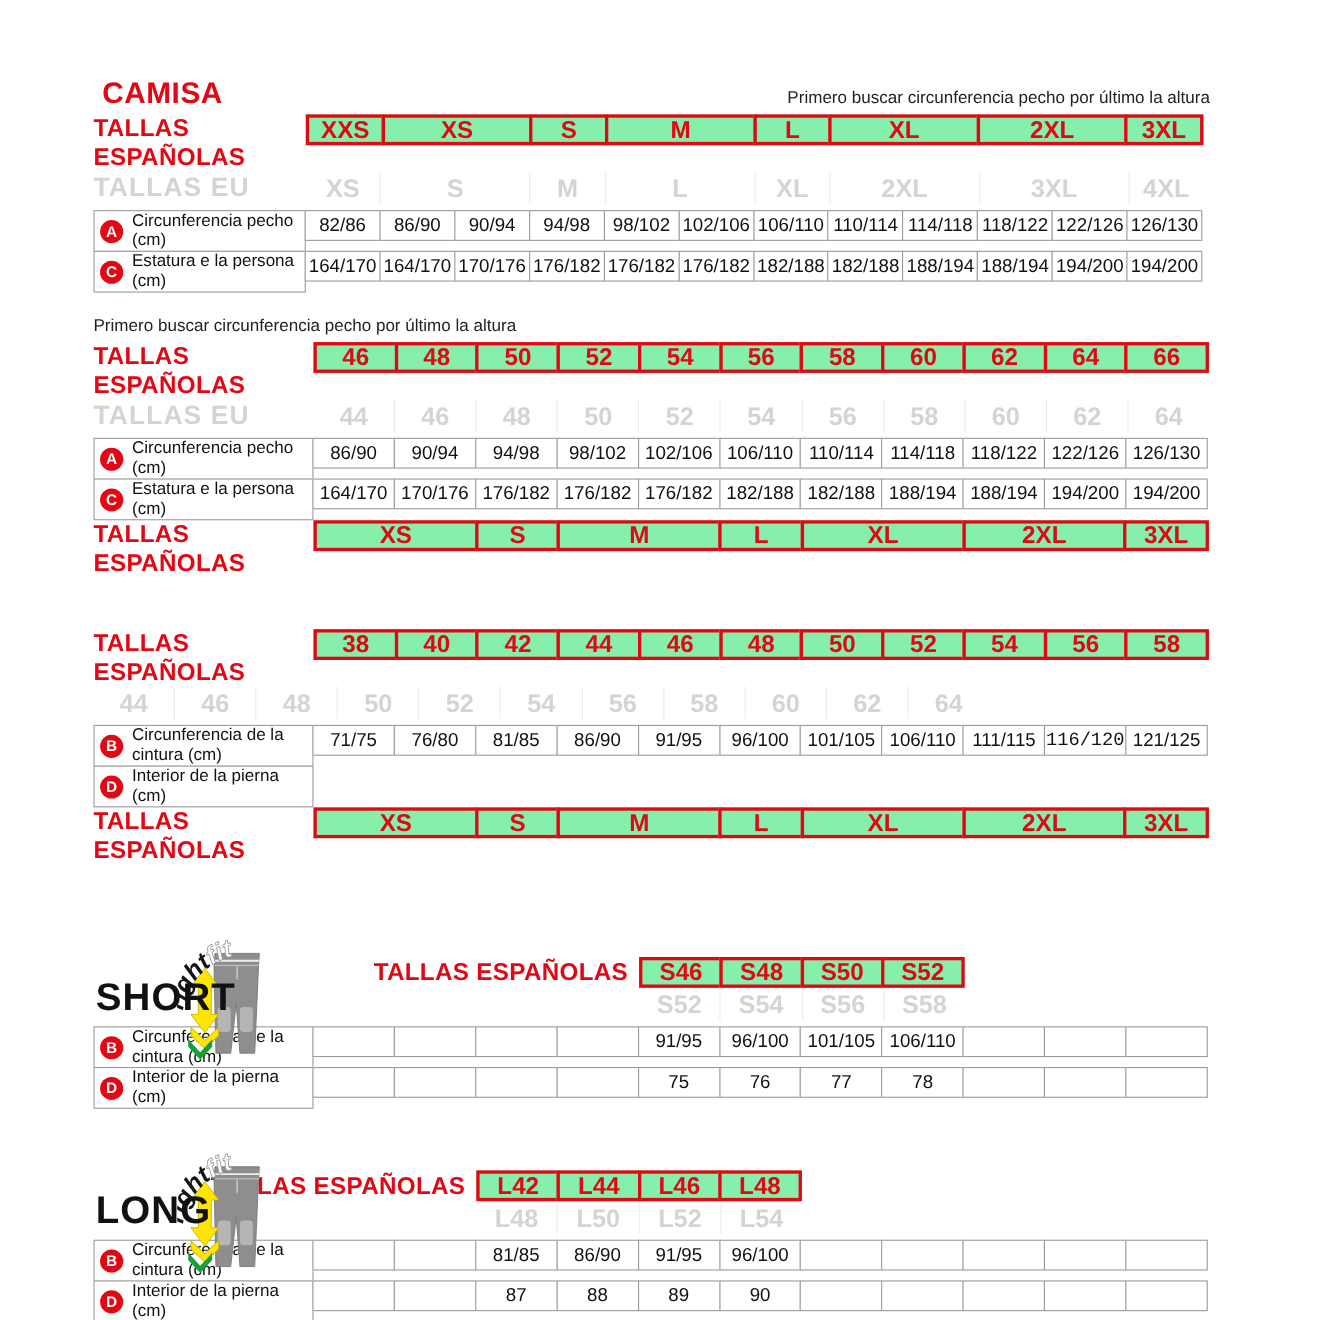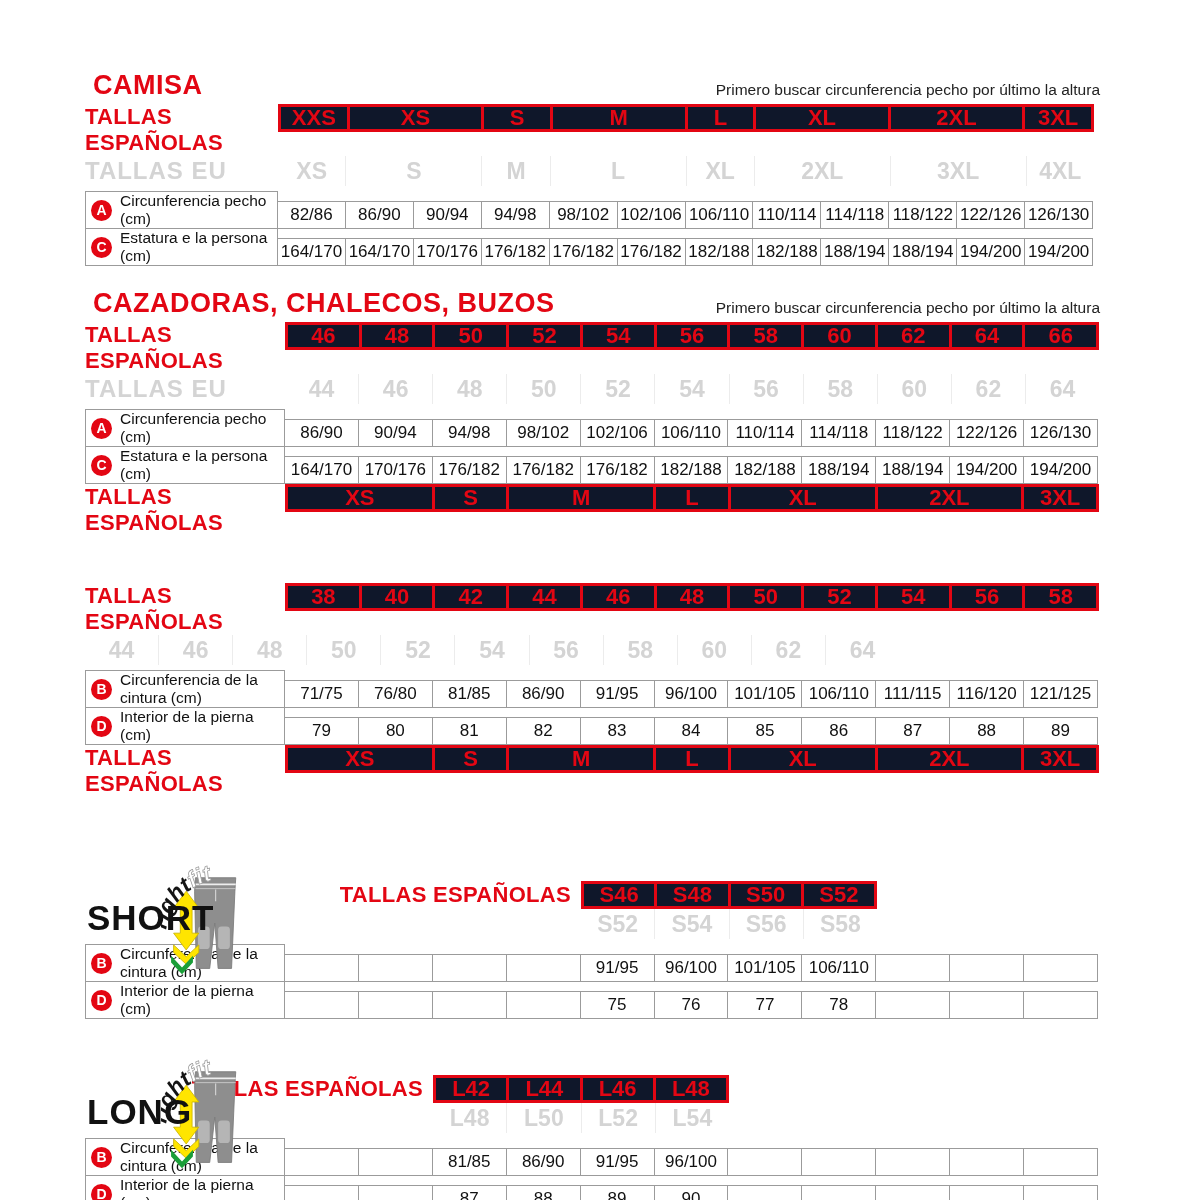--- a/index.html
+++ b/index.html
@@ -21,33 +21,33 @@
   .row{display:flex;align-items:stretch;}
   .lbl{box-sizing:border-box;flex:0 0 200px;}
   .t12 .lbl{flex:0 0 193px;}
   .cells{display:flex;width:814px;}
   .t12 .cells{width:816px;}
   .red-lbl{display:flex;align-items:center;justify-content:flex-end;padding-right:10px;
            color:var(--red);font-weight:bold;font-size:22px;letter-spacing:.3px;}
   .gray-lbl{display:flex;align-items:center;color:var(--gray-size);font-weight:bold;font-size:24px;letter-spacing:1px;}
 
   .rb{flex-grow:1;flex-basis:0;box-sizing:border-box;height:28px;border:3px solid var(--red);
-      background:#0f172a;color:var(--red);font-weight:bold;font-size:22px;
+      background:#86efac;color:var(--red);font-weight:bold;font-size:22px;
       display:flex;align-items:center;justify-content:center;}
   .rb + .rb{margin-left:-3px;}
 
   .gray-row{margin-bottom:5px;}
   .gc{flex-grow:1;flex-basis:0;box-sizing:border-box;height:30px;color:var(--gray-size);
       font-weight:bold;font-size:23px;display:flex;align-items:center;justify-content:center;}
   .gc + .gc{border-left:1px solid #ececec;}
 
   .data-row + .data-row{margin-top:-1px;}
   .dlbl{display:flex;align-items:center;gap:8px;padding-left:5px;border:1px solid var(--border);
         font-size:15.5px;background:#fff;}
-  .data-row .cells{margin-left:-1px;align-items:flex-end;}
+  .data-row .cells{margin-left:-1px;}
   .dc{flex-grow:1;flex-basis:0;box-sizing:border-box;height:28px;border:1px solid var(--border);
       background:#fff;font-size:17px;display:flex;align-items:center;justify-content:center;}
   .dc + .dc{margin-left:-1px;}
 
   .circ{flex:0 0 auto;width:21px;height:21px;border-radius:50%;background:var(--red);color:#fff;
         font-weight:bold;font-size:14px;display:inline-flex;align-items:center;justify-content:center;}
 
   
   .fitsec{position:relative;margin-bottom:56px;}
   .sec3{margin-bottom:84px;}
@@ -162,21 +162,20 @@
             <div class="dc" style="flex-grow: 1;">188/194</div>
             <div class="dc" style="flex-grow: 1;">194/200</div>
             <div class="dc" style="flex-grow: 1;">194/200</div>
           </div>
       </div>
     </div>
   </section>
 
   <section class="sec" style="margin-bottom:46px">
     <div class="sec-head">
-      <h2 class="sec-title">CAZADORAS, CHALECOS, BUZOS</h2>
       <div class="note">Primero buscar circunferencia pecho por último la altura</div>
     </div>
     <div class="tbl t11">
       <div class="row hdr-row">
         <div class="lbl red-lbl">TALLAS ESPAÑOLAS</div>
         <div class="cells">
             <div class="rb" style="flex-grow: 1;">46</div>
             <div class="rb" style="flex-grow: 1;">48</div>
             <div class="rb" style="flex-grow: 1;">50</div>
             <div class="rb" style="flex-grow: 1;">52</div>
@@ -301,42 +300,29 @@
         <div class="cells">
             <div class="dc" style="flex-grow: 1;">71/75</div>
             <div class="dc" style="flex-grow: 1;">76/80</div>
             <div class="dc" style="flex-grow: 1;">81/85</div>
             <div class="dc" style="flex-grow: 1;">86/90</div>
             <div class="dc" style="flex-grow: 1;">91/95</div>
             <div class="dc" style="flex-grow: 1;">96/100</div>
             <div class="dc" style="flex-grow: 1;">101/105</div>
             <div class="dc" style="flex-grow: 1;">106/110</div>
             <div class="dc" style="flex-grow: 1;">111/115</div>
-            <div class="dc" style="flex-grow: 1;">116/120</div>
+            <div class="dc" style="flex-grow: 1; font-family: Liberation Mono, monospace;">116/120</div>
             <div class="dc" style="flex-grow: 1;">121/125</div>
           </div>
       </div>
       <div class="row data-row">
         <div class="lbl dlbl">
           <span class="circ">D</span>
           <span>Interior de la pierna (cm)</span>
         </div>
-        <div class="cells">
-            <div class="dc" style="flex-grow: 1;">79</div>
-            <div class="dc" style="flex-grow: 1;">80</div>
-            <div class="dc" style="flex-grow: 1;">81</div>
-            <div class="dc" style="flex-grow: 1;">82</div>
-            <div class="dc" style="flex-grow: 1;">83</div>
-            <div class="dc" style="flex-grow: 1;">84</div>
-            <div class="dc" style="flex-grow: 1;">85</div>
-            <div class="dc" style="flex-grow: 1;">86</div>
-            <div class="dc" style="flex-grow: 1;">87</div>
-            <div class="dc" style="flex-grow: 1;">88</div>
-            <div class="dc" style="flex-grow: 1;">89</div>
-          </div>
       </div>
       <div class="row hdr-row">
         <div class="lbl red-lbl">TALLAS ESPAÑOLAS</div>
         <div class="cells">
             <div class="rb" style="flex-grow: 2;">XS</div>
             <div class="rb" style="flex-grow: 1;">S</div>
             <div class="rb" style="flex-grow: 2;">M</div>
             <div class="rb" style="flex-grow: 1;">L</div>
             <div class="rb" style="flex-grow: 2;">XL</div>
             <div class="rb" style="flex-grow: 2;">2XL</div>

